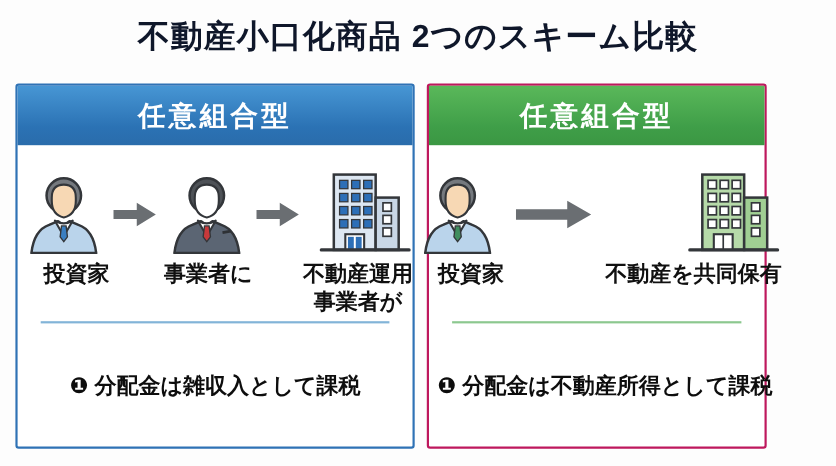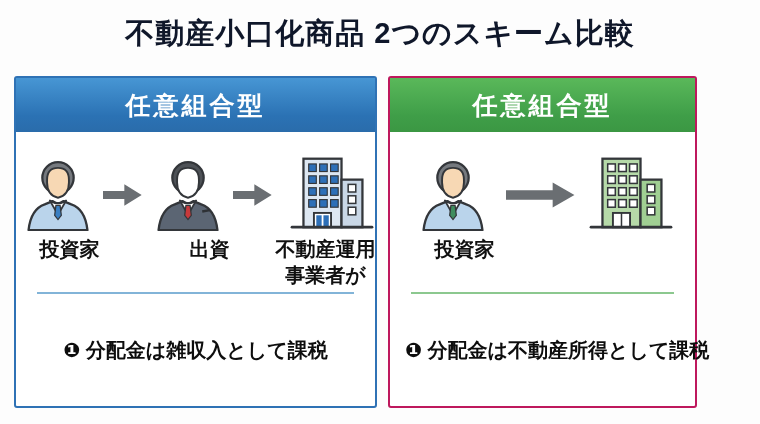--- a/index.html
+++ b/index.html
@@ -44,21 +44,21 @@
     text-align: center; line-height: 1.32; white-space: nowrap;
   }
   .arrow-box { margin-top: 29px; }
 
   .divider { height: 0; border-top: 2px solid; margin: 0 21px; }
   .panel.left  .divider { border-color: #82b4d8; }
   .panel.right .divider { border-color: #8cc88f; }
 
   .notes { flex: 1; display: flex; flex-direction: column; justify-content: center; gap: 13px; }
   .panel.left  .notes { align-items: center; justify-content: center; }
-  .panel.right .notes { align-items: flex-start; padding-left: 15px; }
+  .panel.right .notes { align-items: center; padding-left: 15px; }
   .note { font-size: 20px; font-weight: 800; color: #0d0d0d; white-space: nowrap; }
 </style>
 </head>
 <body>
 
 <div class="stage">
 
   <h1 class="title">不動産小口化商品 2つのスキーム比較</h1>
 
   <section class="panel left">
@@ -94,21 +94,21 @@
             <svg width="84" height="76" viewBox="0 0 88 80" aria-hidden="true">
               <circle cx="44" cy="24" r="16.5" fill="#4e5257" stroke="#33363a" stroke-width="2.4"></circle>
               <path d="M32.5 26 q0 -12.5 11.5 -12.5 q11.5 0 11.5 12.5 v3 q0 13.5 -11.5 16 q-11.5 -2.5 -11.5 -16 z" fill="#ffffff" stroke="#33363a" stroke-width="2"></path>
               <path d="M13 79 q2.5 -22 17 -27 l8.5 -3.5 q5.5 5 11 0 l8.5 3.5 q14.5 5 17 27 z" fill="#5b6573" stroke="#33363a" stroke-width="2.4" stroke-linejoin="round"></path>
               <path d="M35.5 48 l8.5 15 l8.5 -15 q-8.5 5.5 -17 0 z" fill="#ffffff" stroke="#33363a" stroke-width="2" stroke-linejoin="round"></path>
               <path d="M41.8 53 h4.4 l1.3 10.5 l-3.5 4.5 l-3.5 -4.5 z" fill="#c8393b" stroke="#33363a" stroke-width="1.3"></path>
               <line x1="59" y1="59.5" x2="67" y2="58" stroke="#2e3135" stroke-width="2.6"></line>
             </svg>
           </div>
           <div class="flow-label">
-            <div>出資</div>
+            <div>事業者に</div>
           </div>
         </div>
 
         <div class="arrow-box">
           <svg width="40" height="34" viewBox="0 0 60 36" aria-hidden="true">
             <polygon points="0,12 32,12 32,2 58,18 32,34 32,24 0,24" fill="#6a6e72"></polygon>
           </svg>
         </div>
 
         <div class="flow-item">
@@ -209,20 +209,21 @@
               <line x1="36" y1="63" x2="36" y2="78" stroke="#33363a" stroke-width="1.6"></line>
               <g fill="#ffffff" stroke="#33363a" stroke-width="1.6">
                 <rect x="63" y="33" width="8" height="8"></rect>
                 <rect x="63" y="45" width="8" height="8"></rect>
                 <rect x="63" y="57" width="8" height="8"></rect>
               </g>
               <line x1="4" y1="78" x2="88" y2="78" stroke="#33363a" stroke-width="3" stroke-linecap="round"></line>
             </svg>
           </div>
           <div class="flow-label">
+            <div>不動産を共同保有</div>
           </div>
         </div>
 
       </div>
 
       <div class="divider"></div>
 
       <div class="notes">
         <div class="note">❶ 分配金は不動産所得として課税</div>
       </div>

